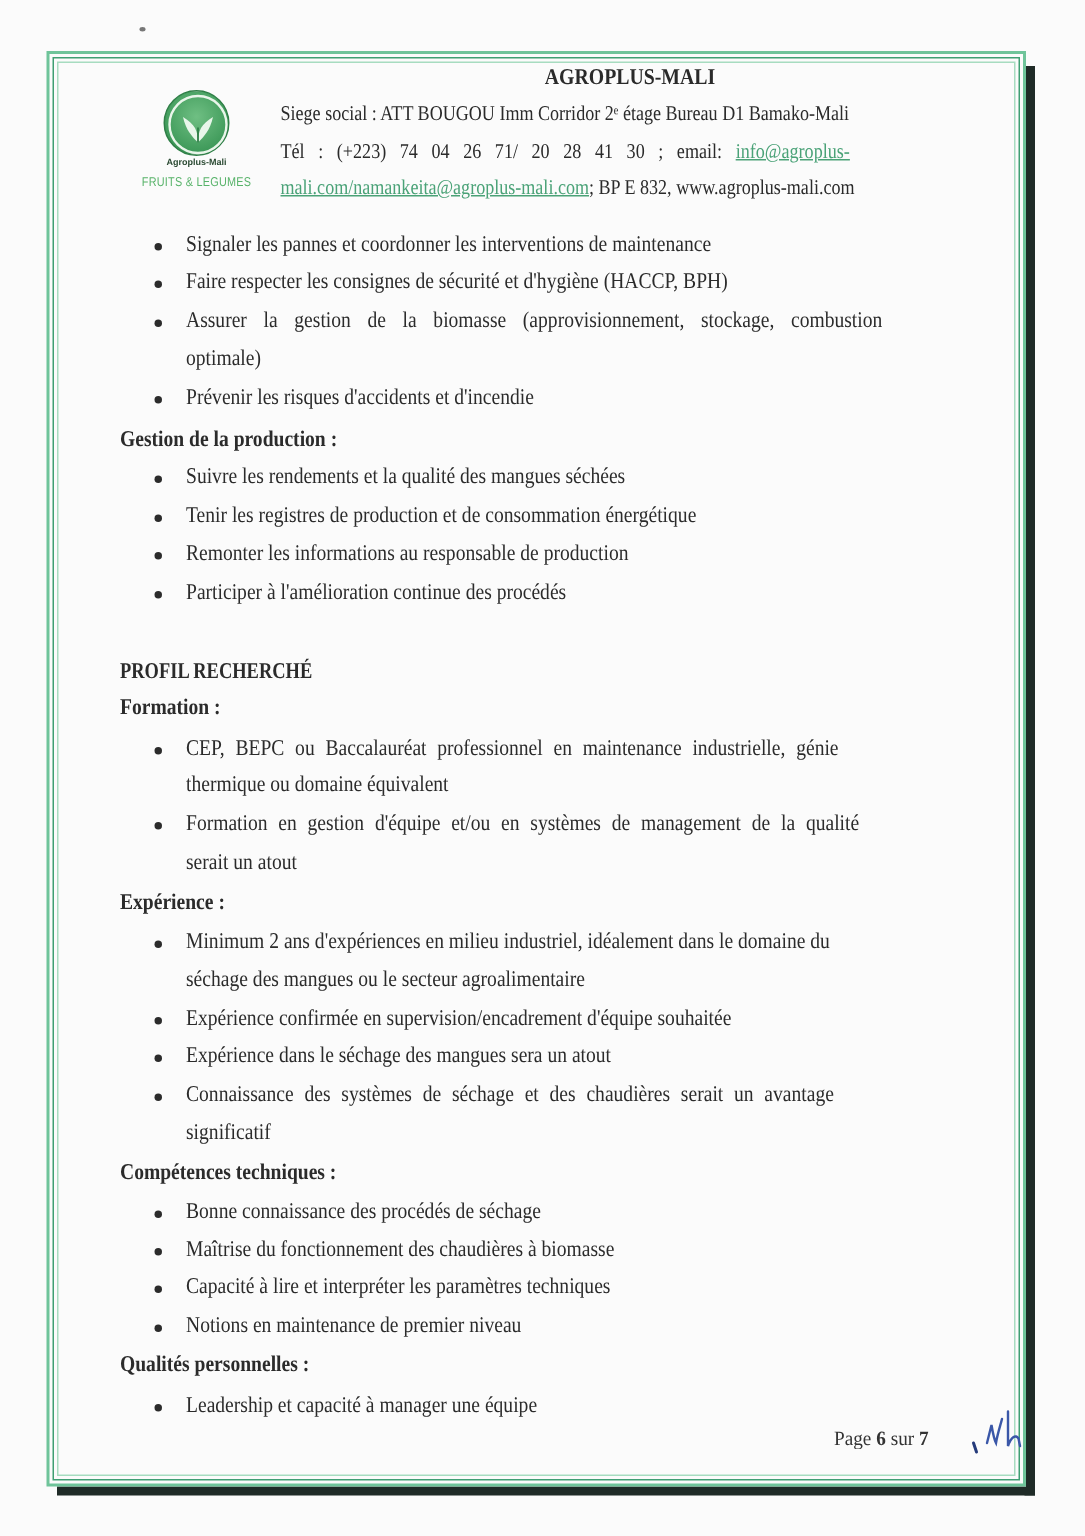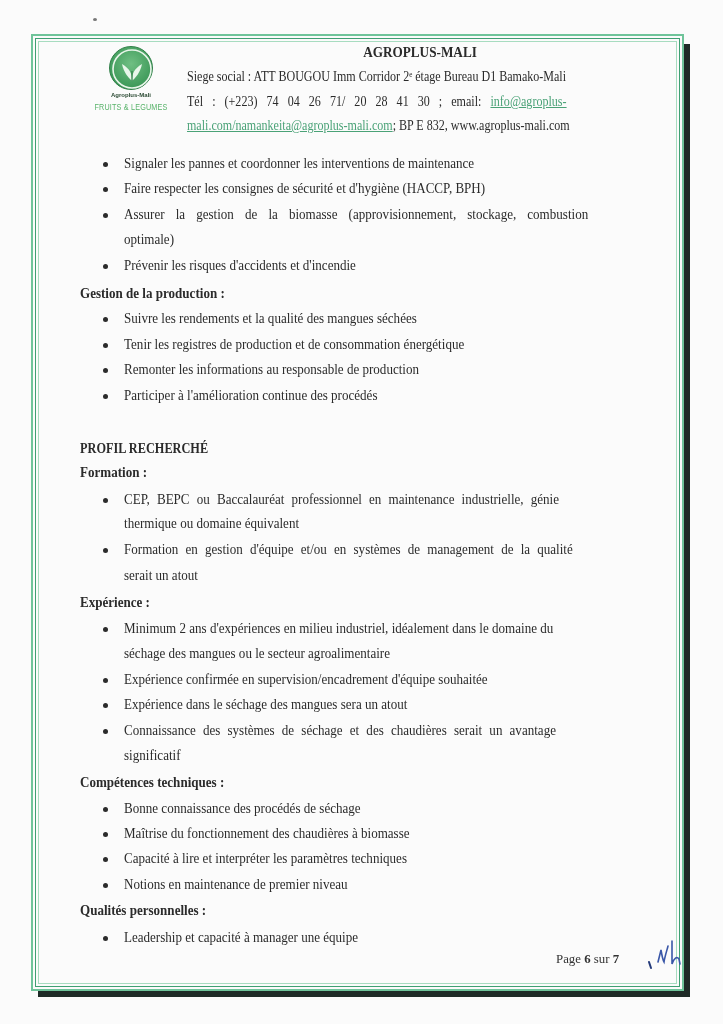--- a/index.html
+++ b/index.html
@@ -18,21 +18,21 @@
   }
   .frame::before {
     content: ""; position: absolute; left: 2px; top: 2px; right: 2px; bottom: 2px;
     border: 1.5px solid #3f9f73;
   }
   .frame::after {
     content: ""; position: absolute; left: 5px; top: 5px; right: 5px; bottom: 5px;
     border: 1px solid #a7dcc0;
   }
 
-  .logo { position: absolute; left: 100px; top: 44px; width: 80px; height: 70px; }
+  .logo { position: absolute; left: 100px; top: 58px; width: 80px; height: 70px; }
   .logo-circle {
     position: absolute; left: 9px; top: 2px; width: 44px; height: 44px; border-radius: 50%;
     background: radial-gradient(circle at 50% 40%, #6fbf83 0%, #3f9a5a 70%, #2f7f47 100%);
     border: 1.5px solid #2f7f47;
   }
   .logo-circle svg { position: absolute; left: 0; top: 0; }
   .logo-name {
     position: absolute; left: 0; top: 48px; width: 62px; text-align: center;
     font-family: "Liberation Sans", sans-serif; font-weight: bold; font-size: 6px; color: #2b4a33;
   }

